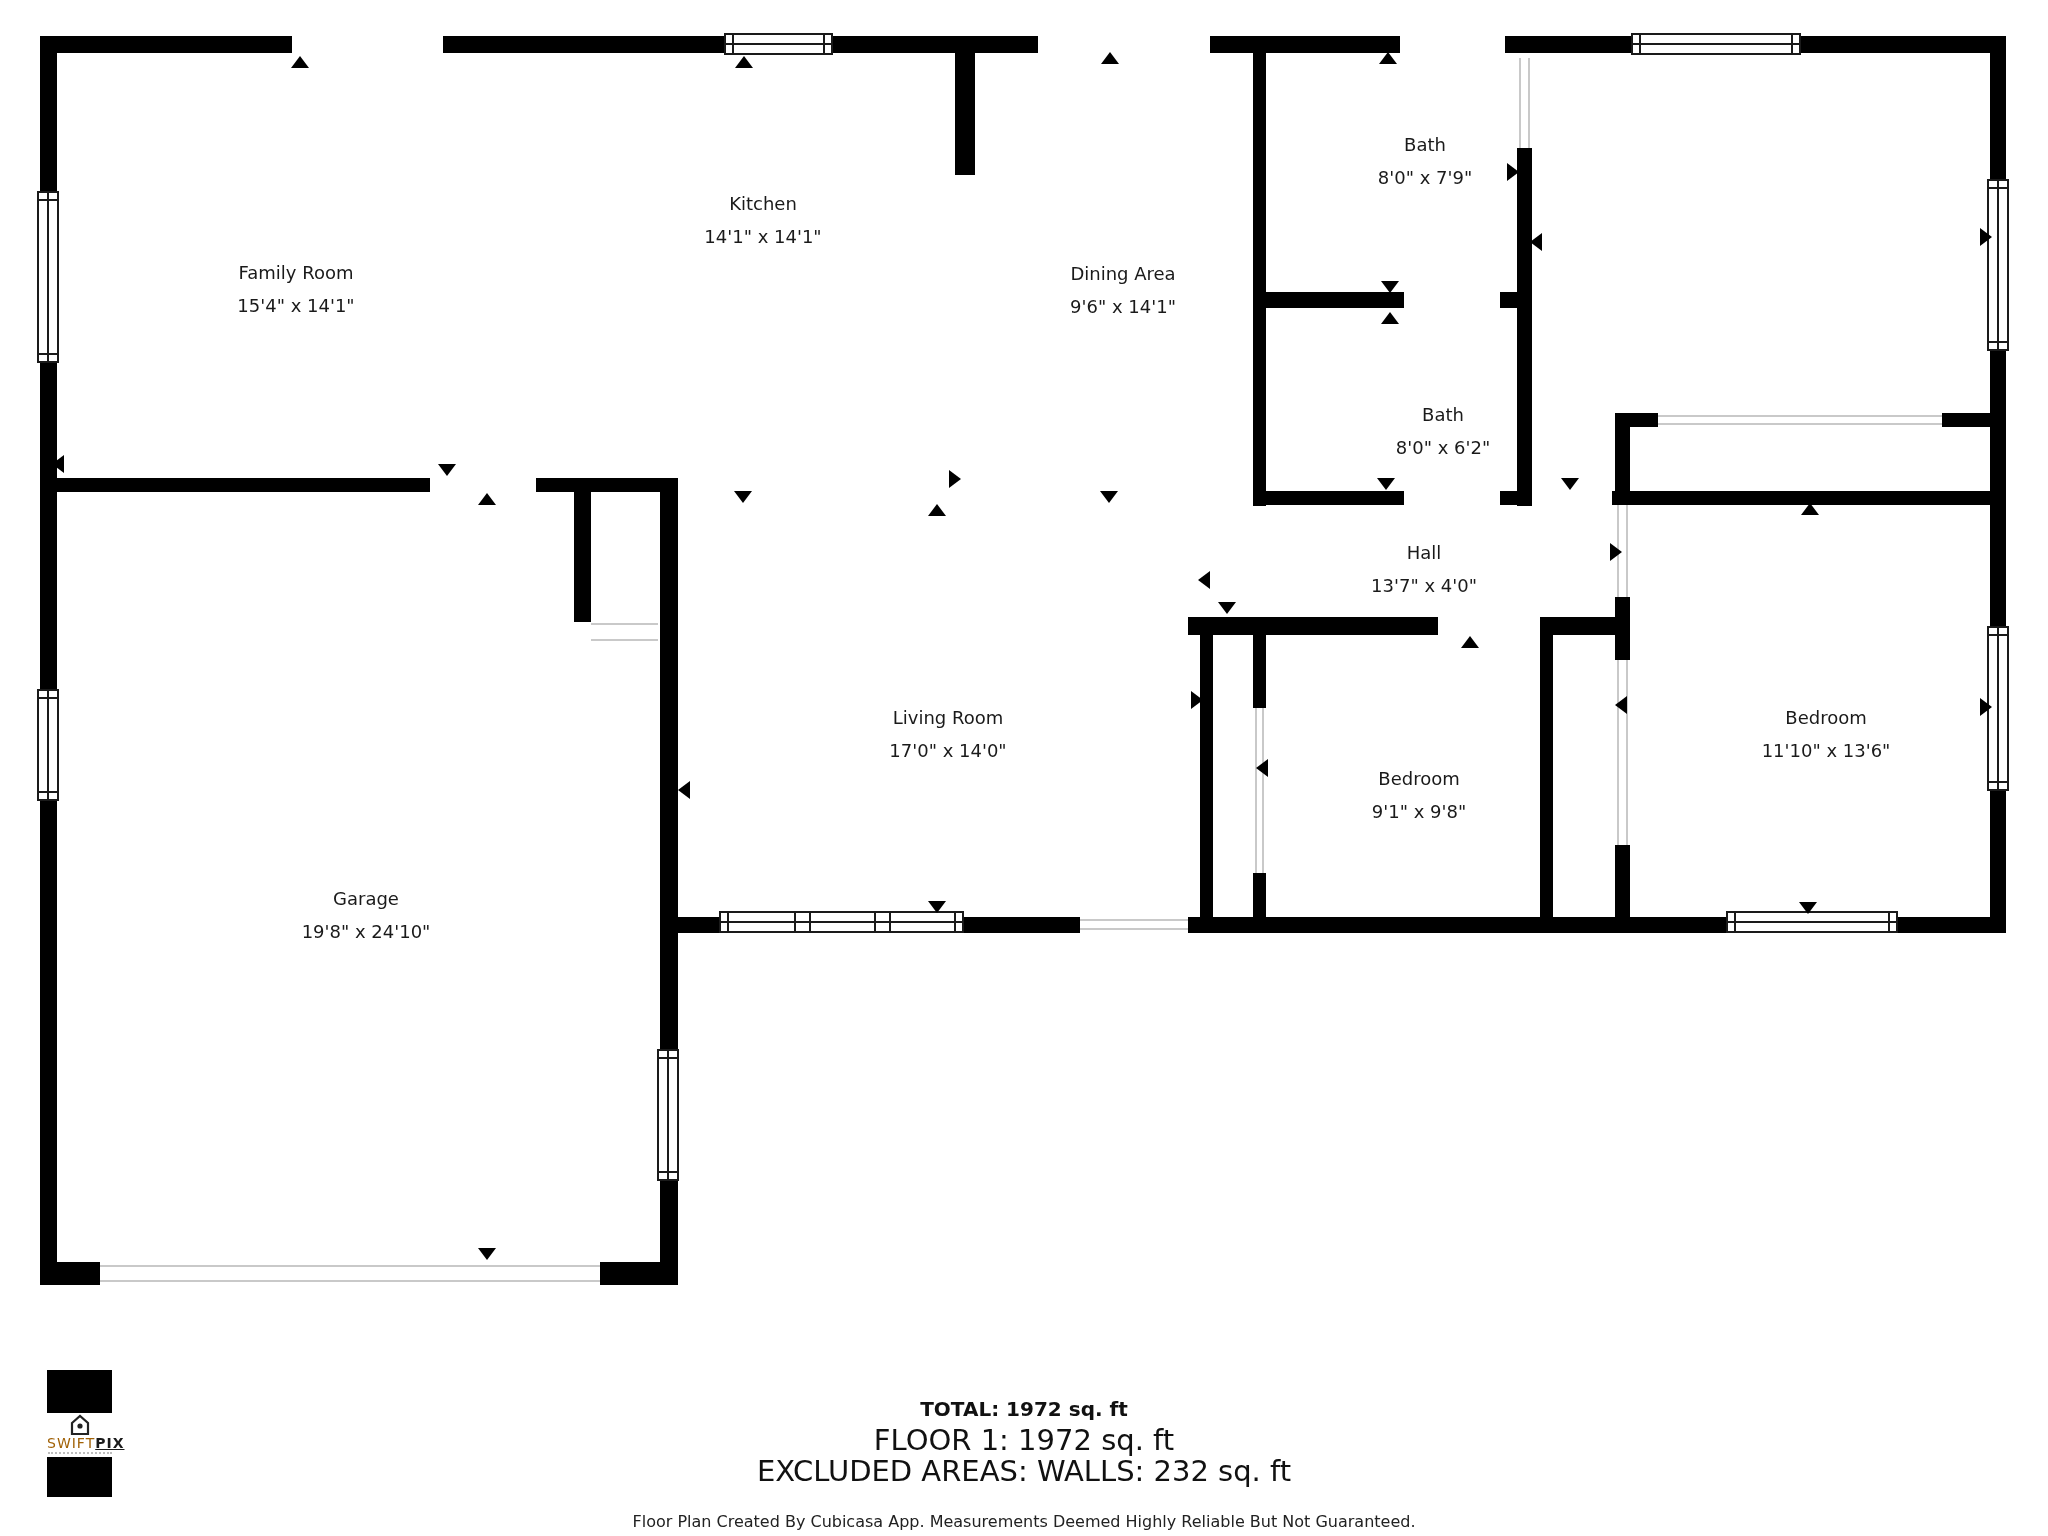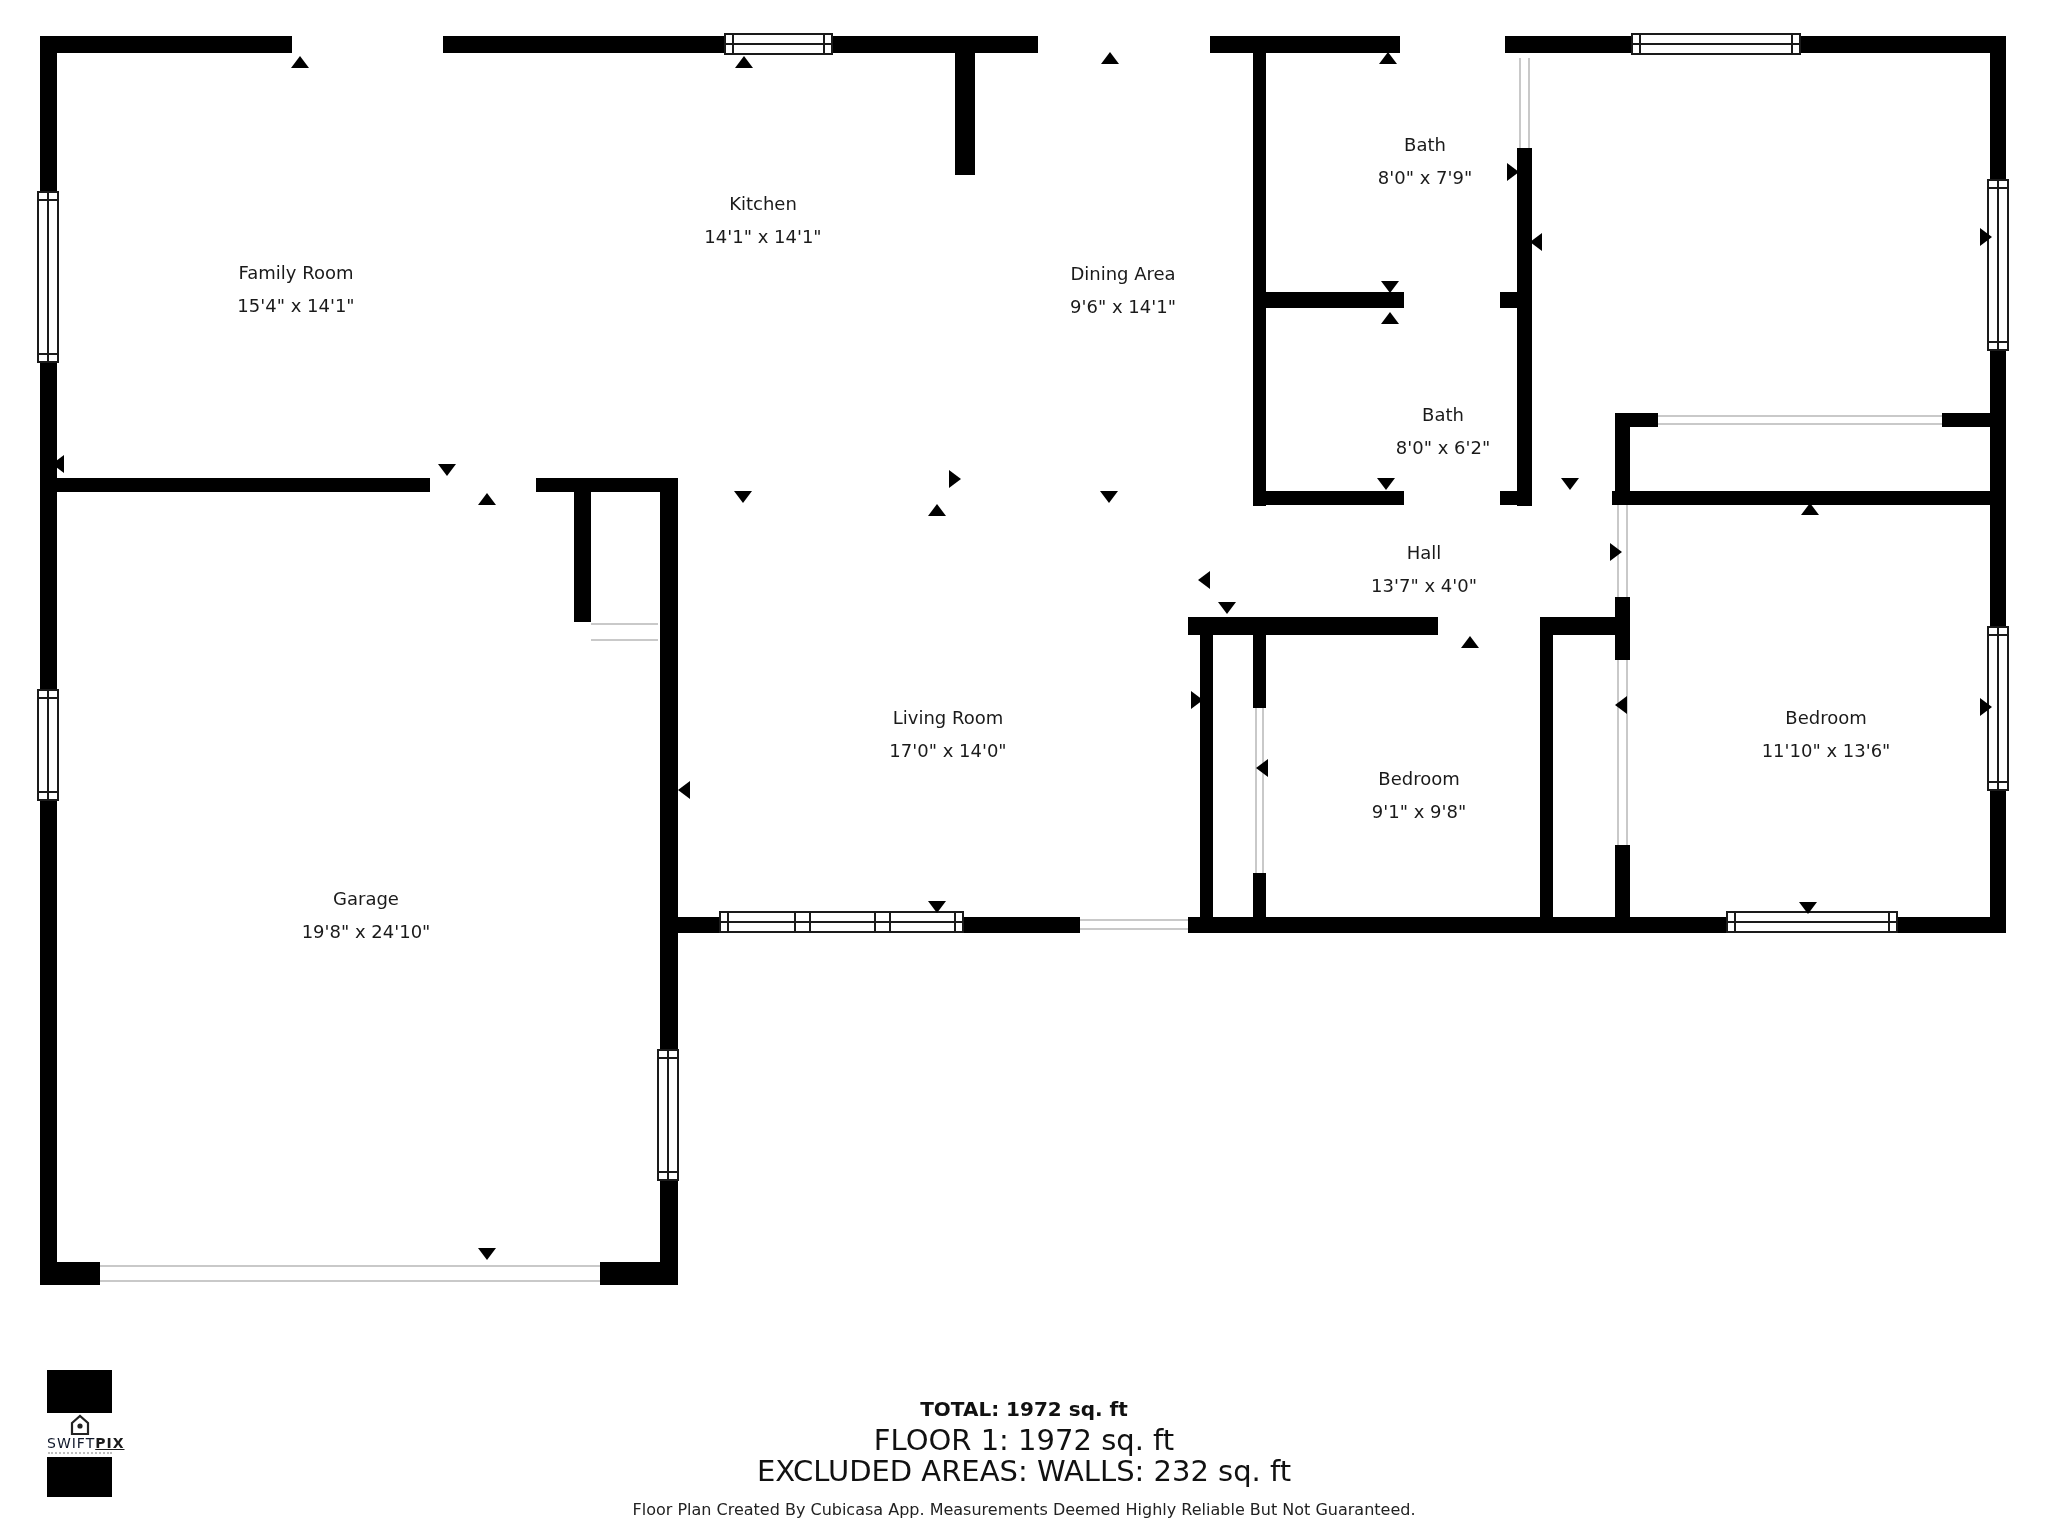--- a/index.html
+++ b/index.html
@@ -5,27 +5,27 @@
   html,body{margin:0;padding:0;background:#ffffff;}
   .stage{position:relative;width:2048px;height:1536px;background:#ffffff;overflow:hidden;
          font-family:"DejaVu Sans","Liberation Sans",sans-serif;}
   .plan-svg{position:absolute;left:0;top:0;}
   .room{position:absolute;transform:translateX(-50%);text-align:center;color:#1a1a1a;
         font-size:18px;line-height:33px;white-space:nowrap;}
   .room span{display:block;}
   .footer{position:absolute;left:0;right:0;top:1393px;text-align:center;color:#111;}
   .footer .total{font-size:20px;font-weight:bold;line-height:32px;}
   .footer .line{font-size:29px;line-height:31px;}
-  .footer .disclaimer{font-size:16px;line-height:18px;margin-top:14px;color:#222;}
+  .footer .disclaimer{font-size:16px;line-height:18px;margin-top:26px;color:#222;}
   .logo{position:absolute;left:47px;top:1370px;width:66px;text-align:center;}
   .logo .block{width:65px;height:43px;background:#000;}
   .logo .block2{width:65px;height:40px;background:#000;margin-top:3px;}
   .logo .icon{height:22px;margin-top:1px;}
   .logo .brand{font-size:14px;letter-spacing:1px;line-height:15px;}
-  .logo .brand .gray{color:#0f172a;margin-top:28px;}
+  .logo .brand .gray{color:#a16207;margin-top:28px;}
   .logo .brand .dark{color:#1a1a1a;font-weight:bold;text-decoration:underline;}
   .logo .dots{border-bottom:2px dotted #bdbdbd;width:64px;margin:1px auto 0 auto;}
 </style>
 </head>
 <body>
 
 <div class="stage">
 
   <svg class="plan-svg" width="2048" height="1536" viewBox="0 0 2048 1536">
 

